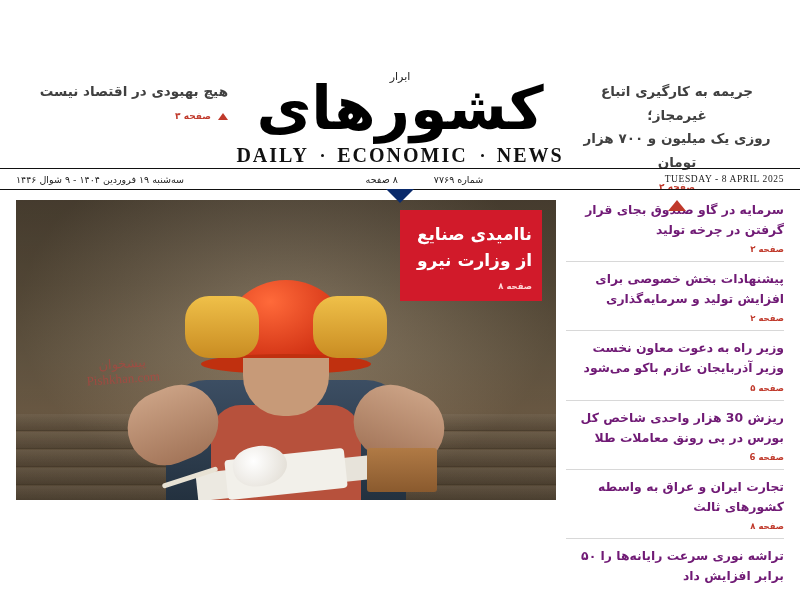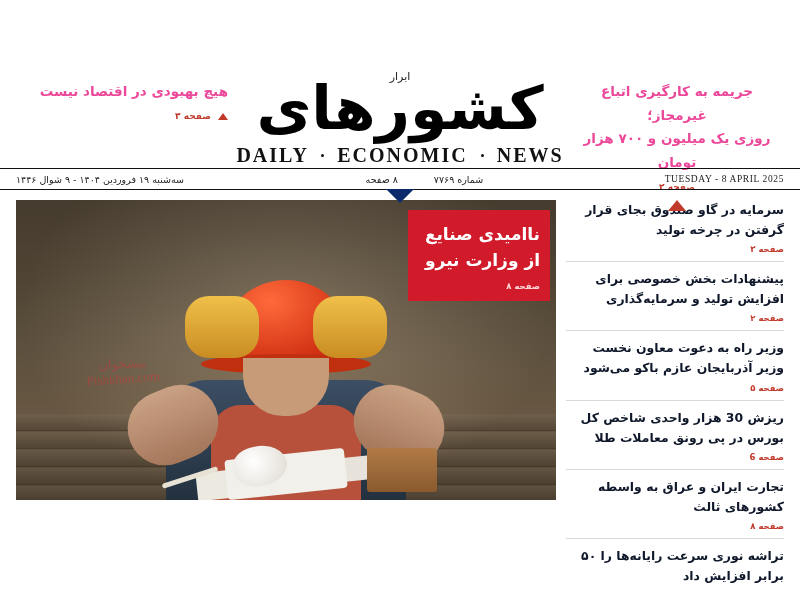--- a/index.html
+++ b/index.html
@@ -30,21 +30,21 @@
   .mh-side{
     width:210px;
     text-align:center;
     padding-top:62px;
   }
   .mh-side.right{text-align:center;}
   .mh-side.left{text-align:right;}
   .mh-head{
     font-size:13.5px;
     font-weight:bold;
-    color:#ec4899;
+    color:#404040;
     line-height:1.75;
     direction:rtl;
   }
   .mh-head .ln{display:block;}
   .page-ref{
     display:inline-block;
     margin-top:6px;
     font-size:9px;
     color:#c0392b;
     font-weight:bold;
@@ -143,21 +143,21 @@
   .teaser{
     text-align:right;
     padding-bottom:7px;
     margin-bottom:7px;
     border-bottom:1px solid #d8d8d8;
   }
   .teaser:last-of-type{border-bottom:none;}
   .teaser-title{
     font-size:12.4px;
     font-weight:bold;
-    color:#0f172a;
+    color:#701a75;
     line-height:1.62;
   }
   .teaser-ref{
     margin-top:4px;
     font-size:8.5px;
     color:#c0392b;
     font-weight:bold;
     display:block;
   }
 
@@ -242,21 +242,21 @@
     background:linear-gradient(180deg,#b07a45,#8a5a2e);
     border-radius:3px;
   }
   .pen{
     position:absolute;bottom:20px;left:40px;width:58px;height:5px;
     background:#e8e2d4;transform:rotate(-18deg);border-radius:3px;
   }
 
   .redbox{
     position:absolute;
-    top:10px;right:6px;
+    top:10px;right:14px;
     width:142px;
     background:#d11a2a;
     color:#fff;
     padding:12px 10px 10px 10px;
     box-sizing:border-box;
     text-align:right;
     direction:rtl;
   }
   .redbox .l1,.redbox .l2{
     font-size:17px;font-weight:bold;line-height:1.5;display:block;

